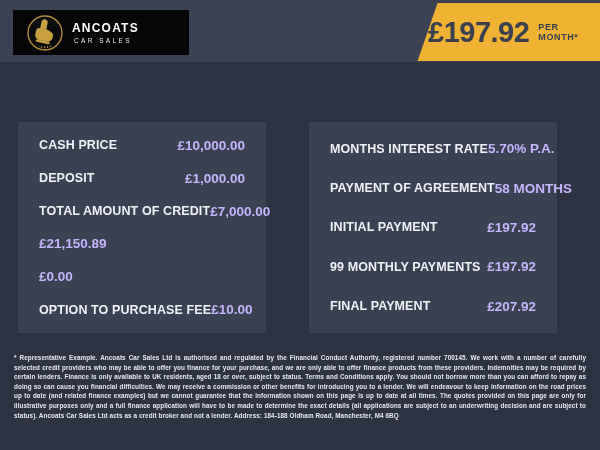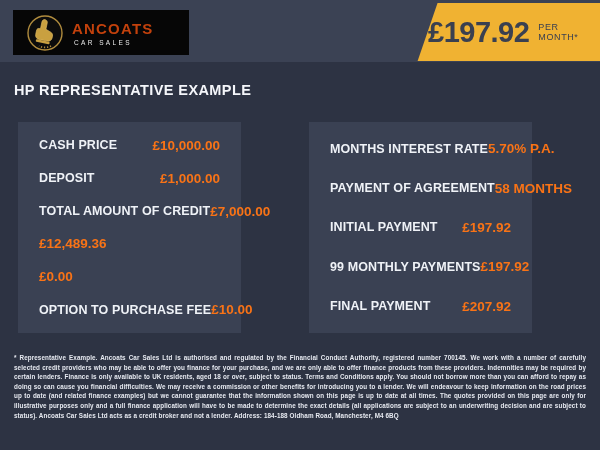--- a/index.html
+++ b/index.html
@@ -14,63 +14,63 @@
     position:absolute; top:0; left:0; width:600px; height:62px;
     background:#3b4254;
   }
   .logo-box {
     position:absolute; top:10px; left:13px; width:176px; height:45px;
     background:#060606; display:flex; align-items:center; cursor:pointer;
   }
   .logo-badge { width:40px; height:40px; margin-left:12px; flex:0 0 auto; }
   .logo-texts { display:flex; flex-direction:column; margin-left:7px; }
   .logo-brand {
-    color:#c2410c; font-weight:bold; font-size:15px; letter-spacing:1.2px;
+    color:#ffffff; font-weight:bold; font-size:12px; letter-spacing:1.2px;
   }
   .logo-tagline {
     color:#e9e9e9; font-size:6.5px; letter-spacing:2.4px; margin-top:2px;
     padding-left:2px;
   }
   .price-badge {
     position:absolute; top:3px; left:410px; width:190px; height:58px;
     background:#f0b232;
     clip-path:polygon(14.5% 0, 100% 0, 100% 100%, 4% 100%);
     display:flex; align-items:center; justify-content:center; gap:9px;
     padding-left:18px;
   }
   .price-amount {
     color:#3a4050; font-size:29px; font-weight:bold; letter-spacing:-0.5px;
   }
   .price-period {
-    color:#3a4050; font-size:9px; font-weight:normal; letter-spacing:0.6px;
+    color:#3a4050; font-size:9px; font-weight:bold; letter-spacing:0.6px;
   }
   
   .page-title {
     position:absolute; top:82px; left:14px;
     color:#f4f6fa; font-size:14.5px; font-weight:bold; letter-spacing:0.4px;
   }
   
   .panel {
-    position:absolute; top:122px; height:211px; width:223px;
+    position:absolute; top:122px; height:211px; width:248px;
     background:#3a4153;
     display:flex; flex-direction:column; justify-content:space-around;
     padding:7px 0;
   }
   .panel-left  { left:18px; }
   .panel-right { left:309px; }
   .f-row {
     display:flex; justify-content:space-between; align-items:center;
     padding:0 21px;
   }
   .f-label {
     color:#eff2f7; font-size:12.5px; font-weight:bold; letter-spacing:0.1px;
     white-space:nowrap;
   }
   .f-value {
-    color:#f97316; font-size:13.5px; font-weight:bold; white-space:nowrap;
+    color:#c4b5fd; font-size:13.5px; font-weight:bold; white-space:nowrap;
   }
   
   .disclaimer {
     position:absolute; top:353px; left:14px; width:572px;
     color:#e7eaf1; font-size:6.3px; line-height:9.6px; font-weight:bold;
     text-align:justify; letter-spacing:0.1px;
   }
 </style>
 </head>
 <body>
@@ -92,37 +92,36 @@
       <span class="logo-brand">ANCOATS</span>
       <span class="logo-tagline">CAR SALES</span>
     </div>
   </div>
 
   <div class="price-badge">
     <span class="price-amount">£197.92</span>
     <span class="price-period">PER MONTH*</span>
   </div>
 
-  <div class="page-title">HP REPRESENTATIVE EXAMPLE</div>
 
   <div class="panel panel-left">
     <div class="f-row">
       <span class="f-label">CASH PRICE</span>
       <span class="f-value">£10,000.00</span>
     </div>
     <div class="f-row">
       <span class="f-label">DEPOSIT</span>
       <span class="f-value">£1,000.00</span>
     </div>
     <div class="f-row">
       <span class="f-label">TOTAL AMOUNT OF CREDIT</span>
       <span class="f-value">£7,000.00</span>
     </div>
     <div class="f-row">
-      <span class="f-value">£12,489.36</span>
+      <span class="f-value">£21,150.89</span>
     </div>
     <div class="f-row">
       <span class="f-value">£0.00</span>
     </div>
     <div class="f-row">
       <span class="f-label">OPTION TO PURCHASE FEE</span>
       <span class="f-value">£10.00</span>
     </div>
   </div>
 

